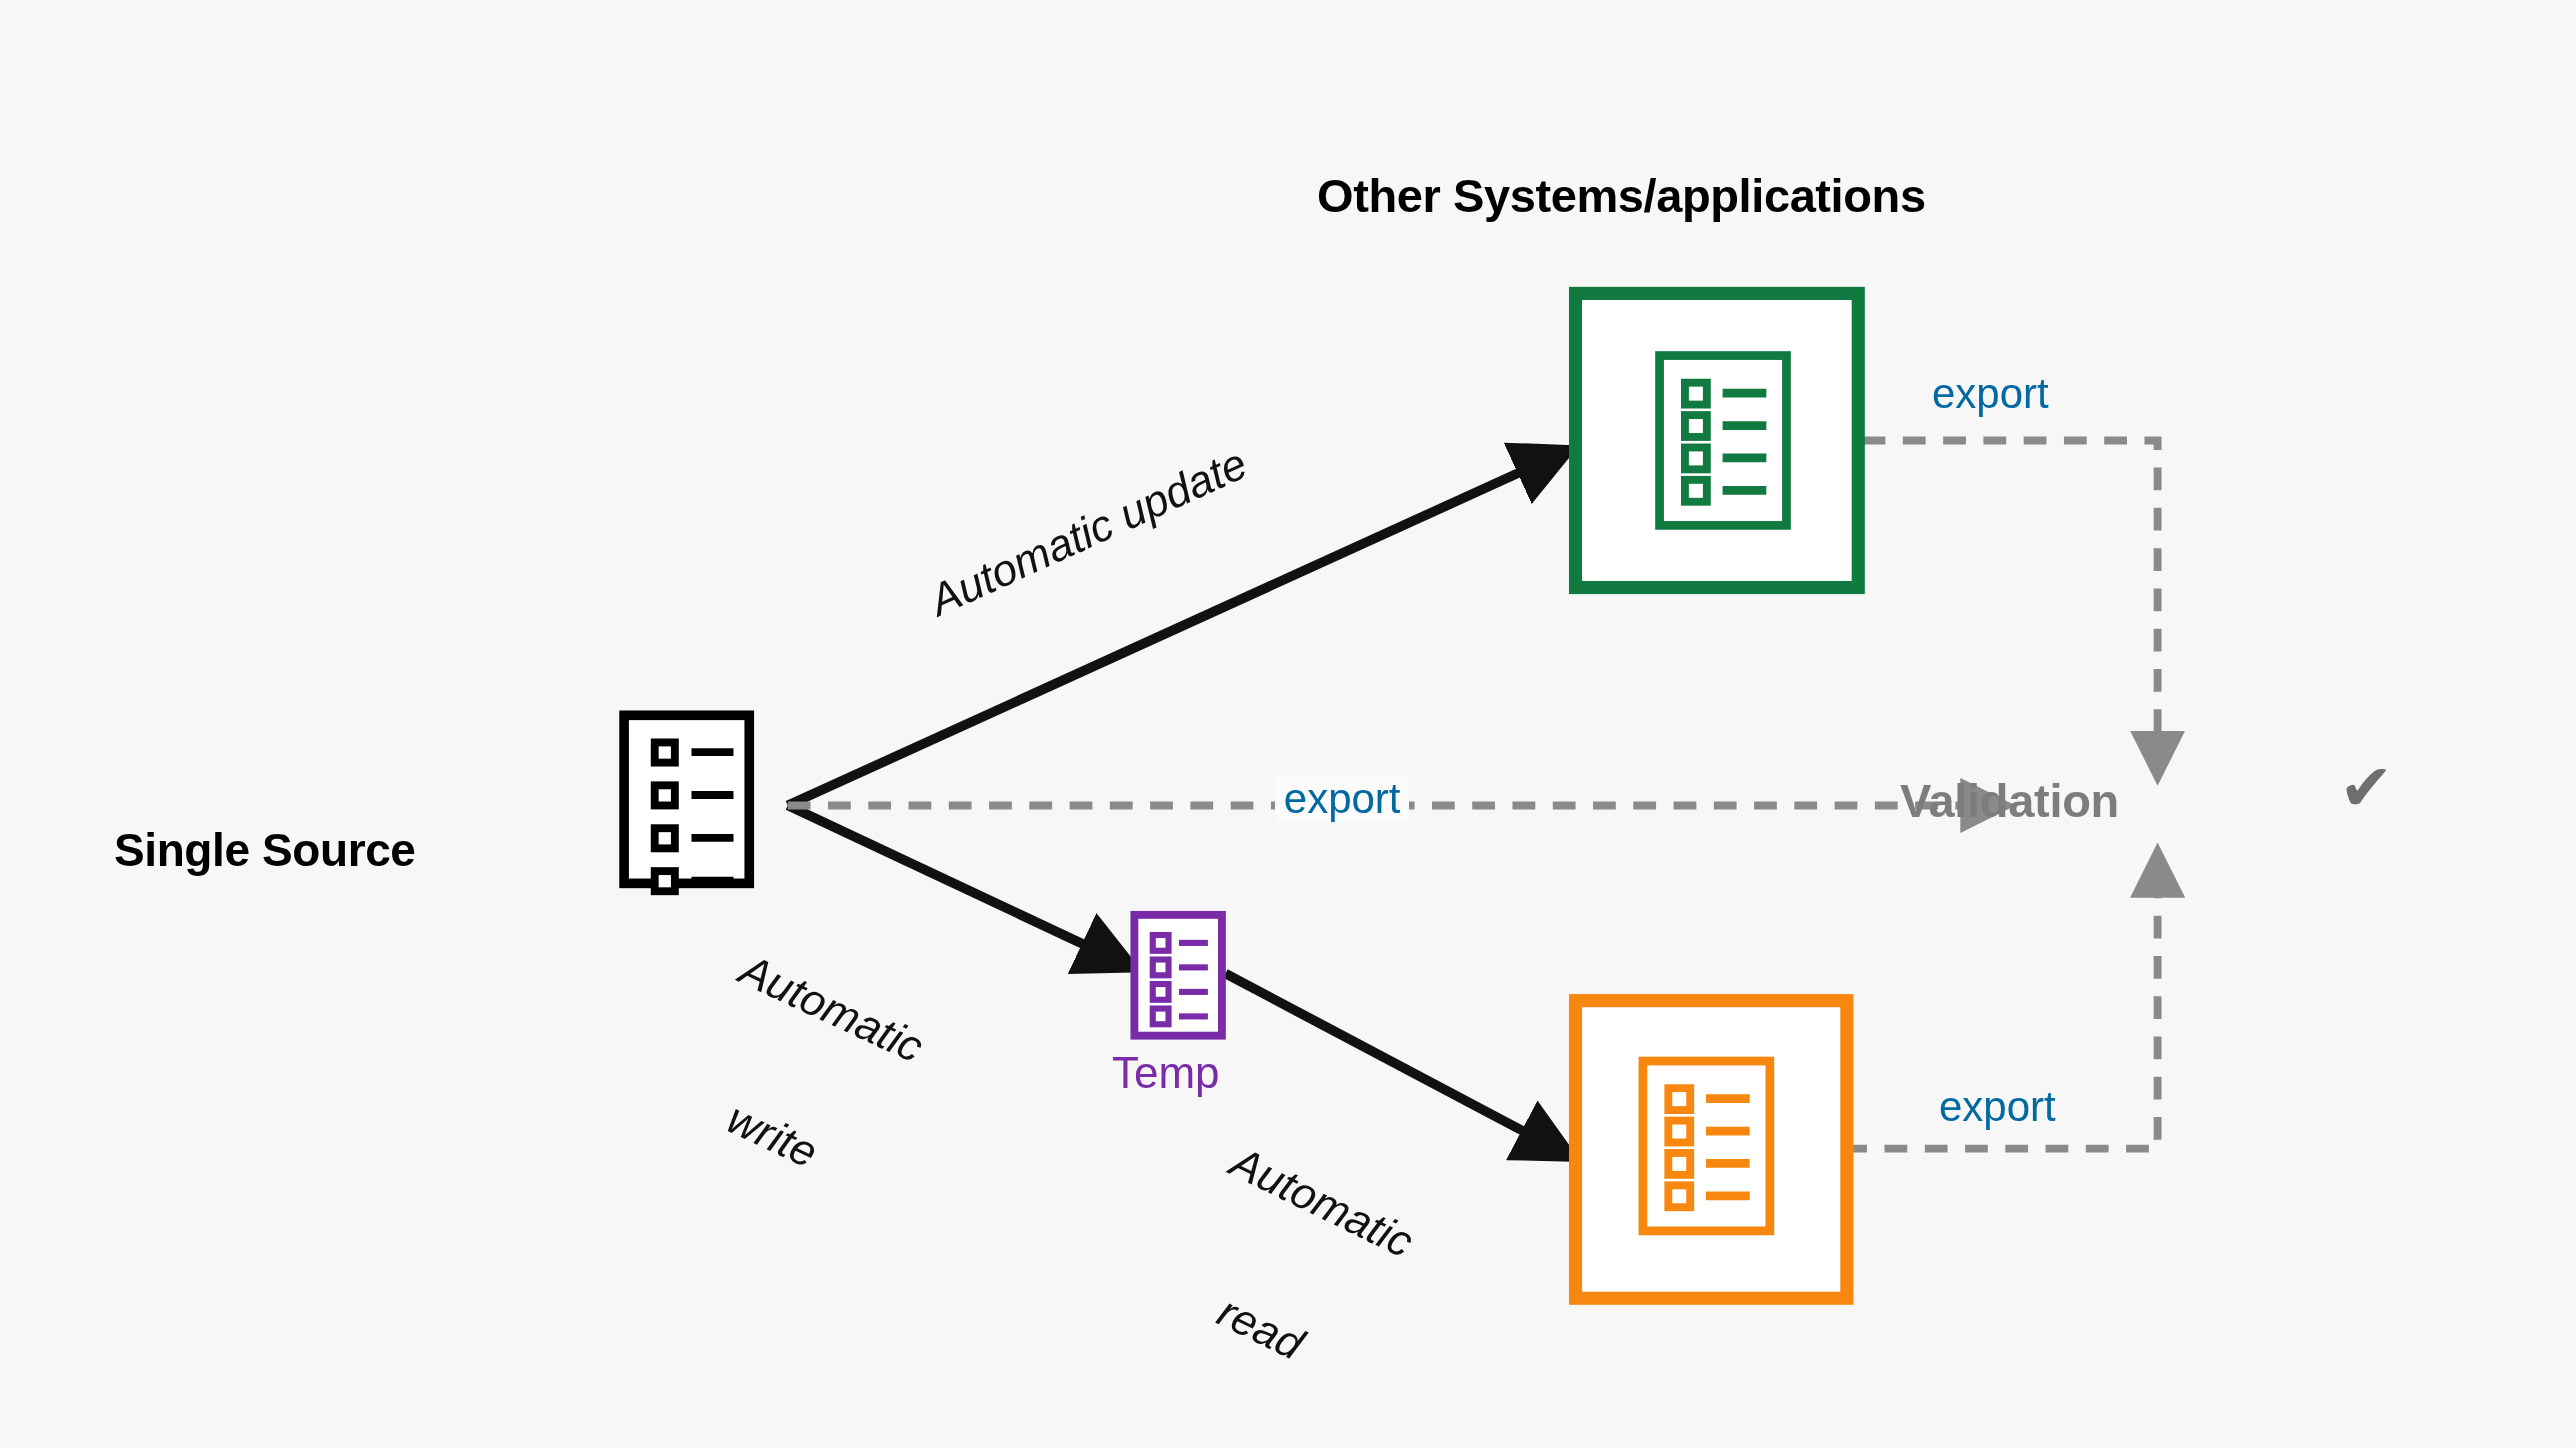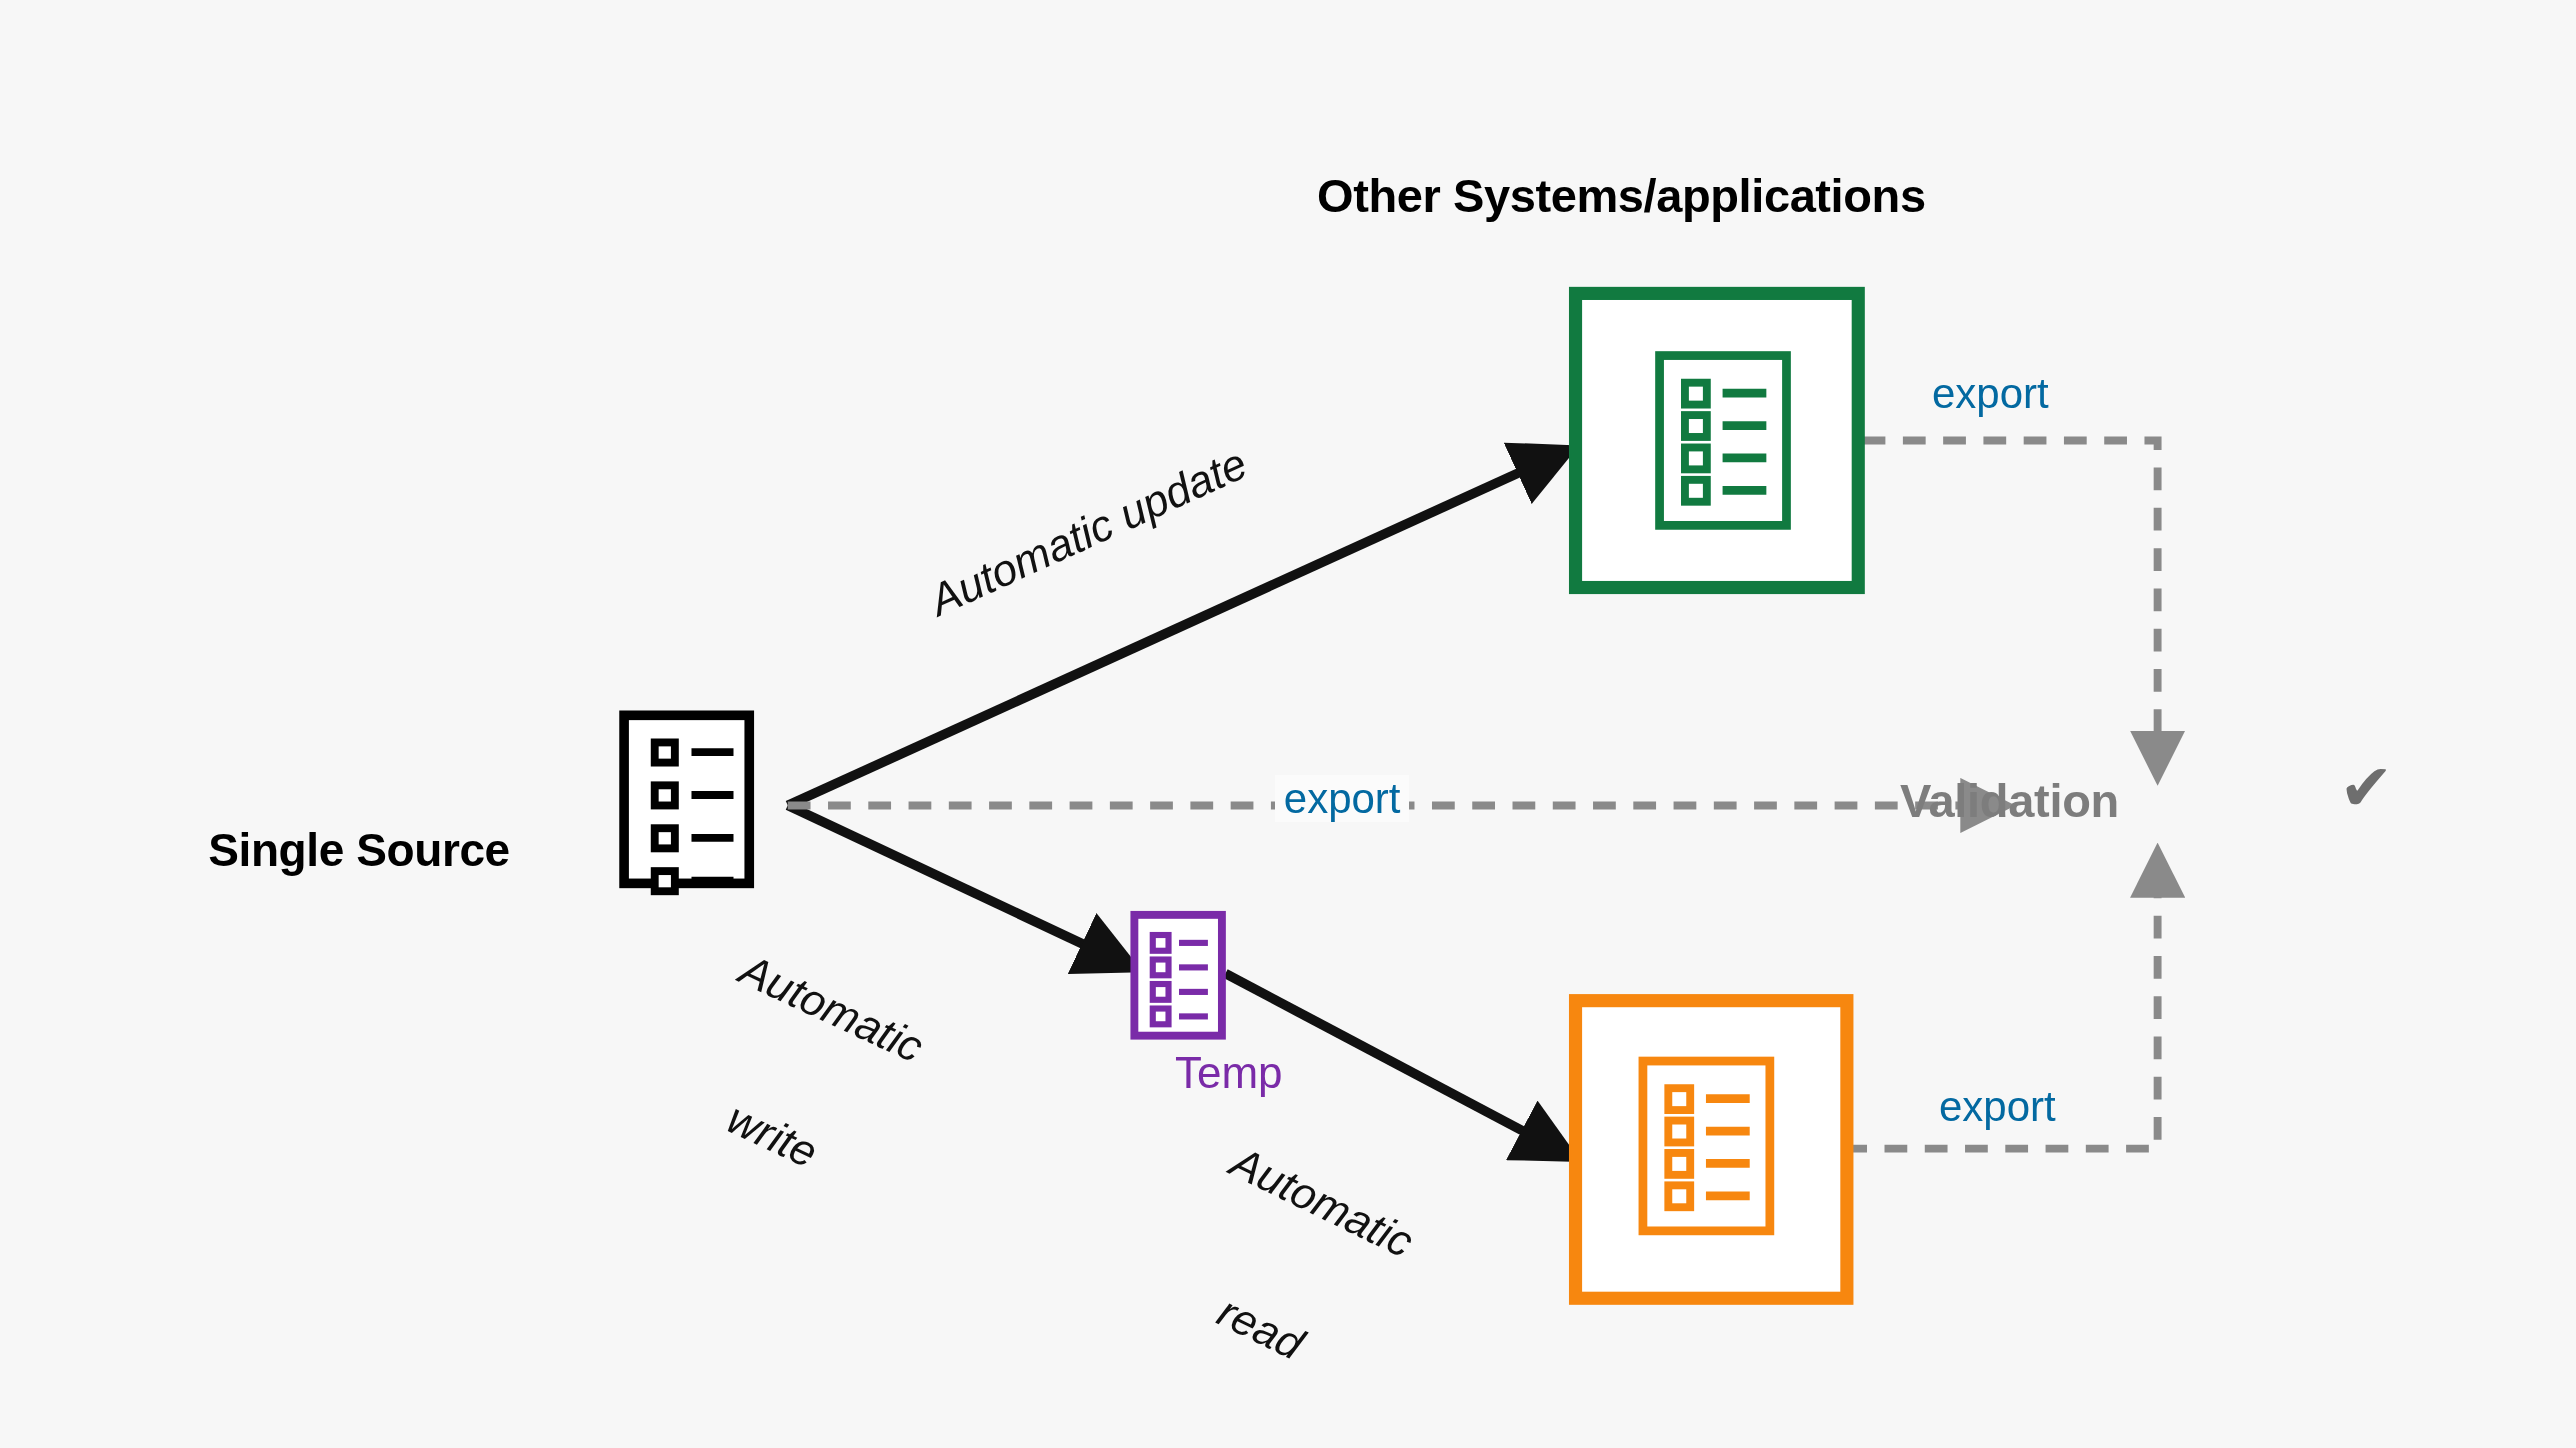--- a/index.html
+++ b/index.html
@@ -30,21 +30,21 @@
   .hdr-title {
     font-weight: bold;
     font-size: 47px;
     color: #000000;
     letter-spacing: -0.4px;
   }
   .src-label {
     font-weight: bold;
     font-size: 46px;
     color: #000000;
-    text-align: center;
+    text-align: left;
     letter-spacing: -0.4px;
   }
   .flow-label {
     font-style: italic;
     font-size: 44px;
     color: #111111;
     letter-spacing: 0px;
   }
   .flow-label.two {
     text-align: center;
@@ -166,21 +166,21 @@
   <div class="txt flow-label two" style="left:792px; top:862px; transform:rotate(25deg); transform-origin:0 0;">
     <div>Automatic</div>
     <div>write</div>
   </div>
 
   <div class="txt flow-label two" style="left:1285px; top:1055px; transform:rotate(26deg); transform-origin:0 0;">
     <div>Automatic</div>
     <div>read</div>
   </div>
 
-  <div class="txt temp-label" style="left:1175px; top:1050px;">Temp</div>
+  <div class="txt temp-label" style="left:1112px; top:1050px;">Temp</div>
 
   <div class="txt export-label" style="left:1932px; top:372px;">export</div>
 
   <div class="txt export-label mid" style="left:1275px; top:775px;">export</div>
 
   <div class="txt export-label" style="left:1939px; top:1085px;">export</div>
 
   <div class="txt validation-label" style="left:1900px; top:777px;">Validation</div>
 
   <div class="txt check-mark" style="left:2339px; top:755px;">✔</div>

